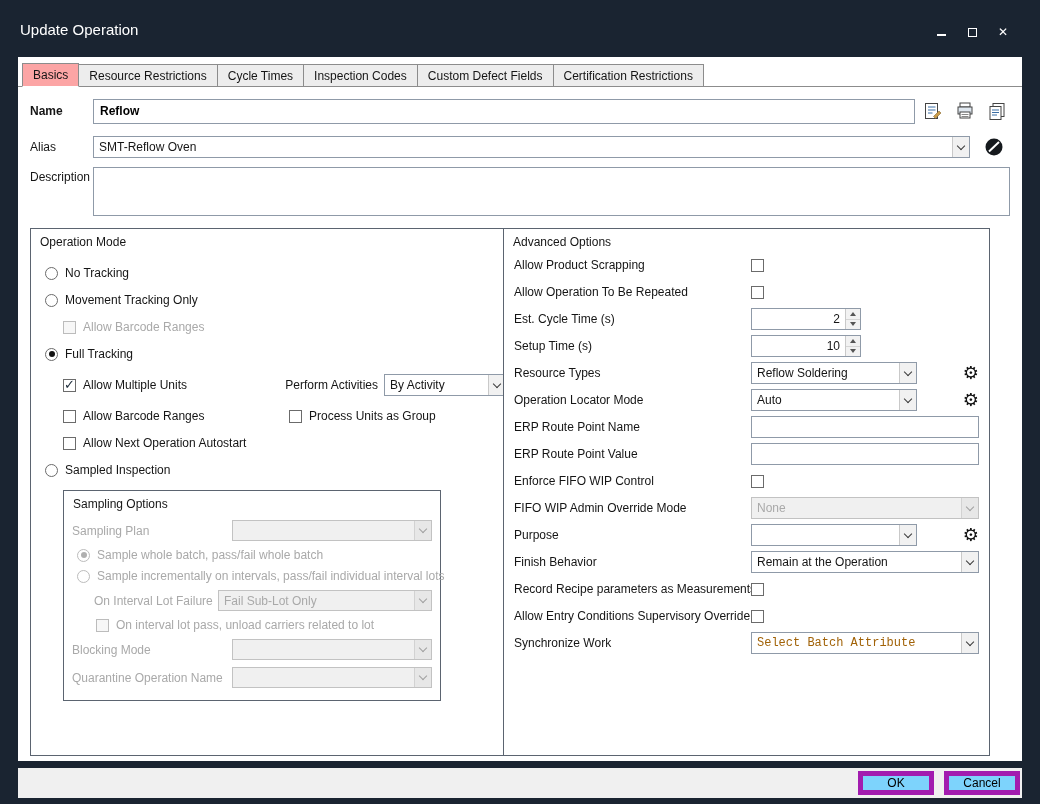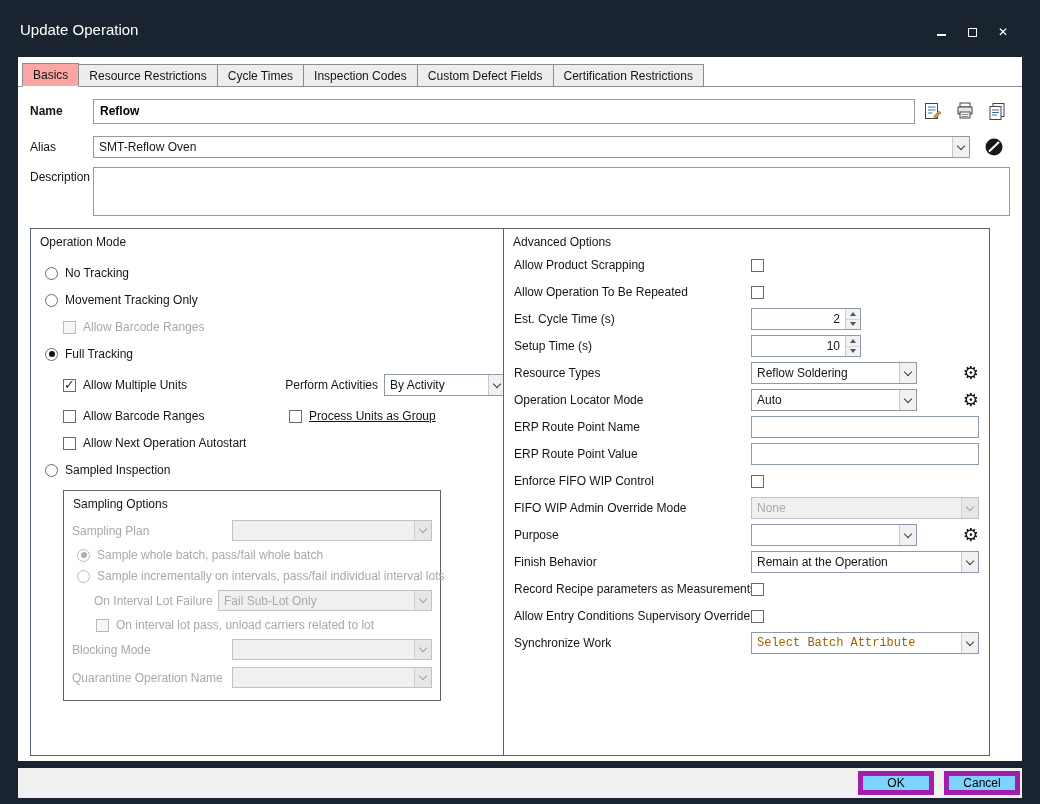--- a/index.html
+++ b/index.html
@@ -222,21 +222,21 @@
               </span>
           </span>
         </span>
       </div>
 
       <div class="r in2">
         <span class="col1">
           <span class="cb"></span>
           <span class="lb">Allow Barcode Ranges</span>
         </span>
-        <span style="display:flex;align-items:flex-end;text-decoration:underline;">
+        <span style="display:flex;align-items:flex-end;">
           <span class="cb"></span>
           <span class="lb">Process Units as Group</span>
         </span>
       </div>
 
       <div class="r in2">
         <span class="cb"></span>
         <span class="lb">Allow Next Operation Autostart</span>
       </div>
 

